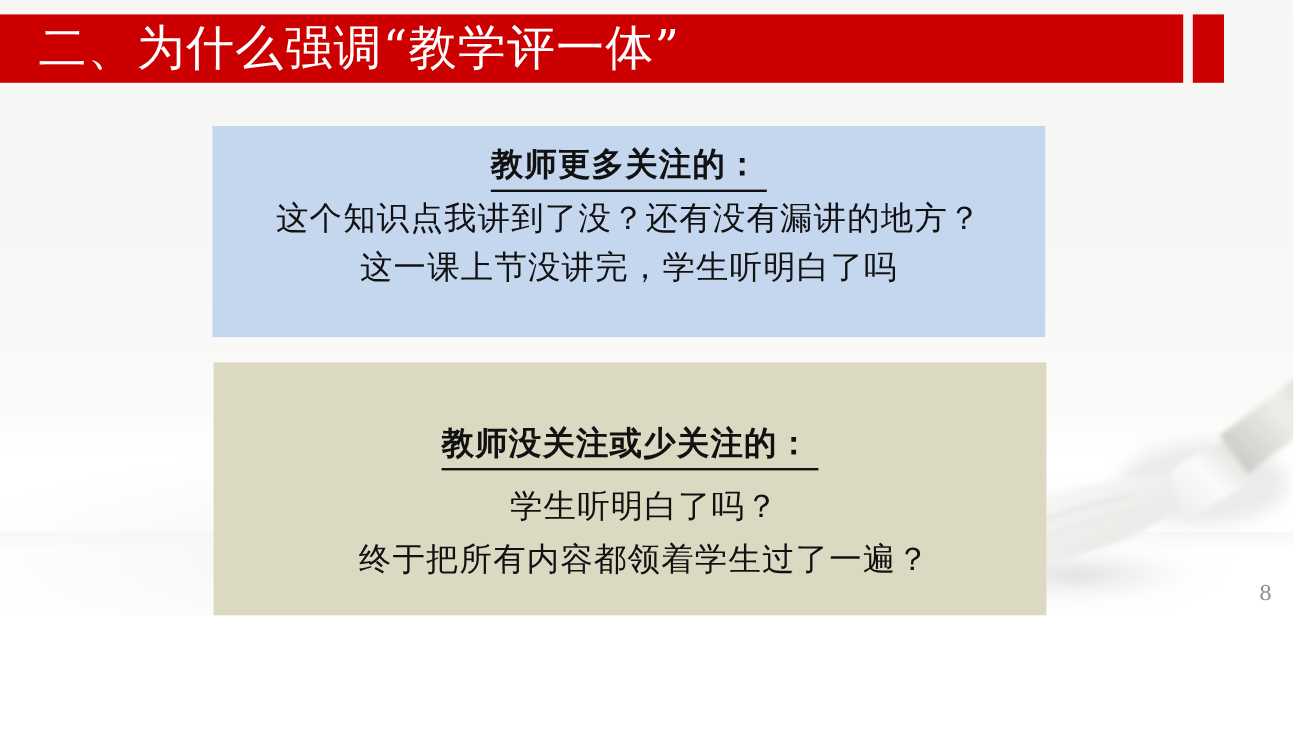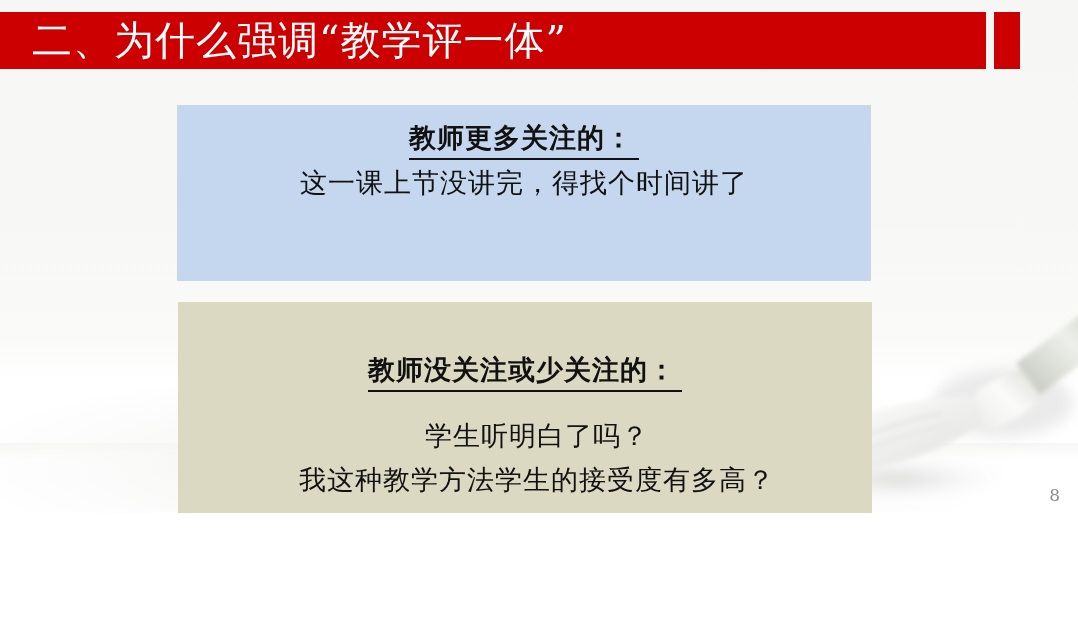--- a/index.html
+++ b/index.html
@@ -121,21 +121,21 @@
     padding: 0 6px 1px 0;
     margin-bottom: 2px;
   }
   .box-line {
     font-size: 27px;
     font-weight: 400;
     line-height: 41px;
     letter-spacing: 1px;
     white-space: nowrap;
   }
-  .box-beige .box-heading { margin-bottom: 22px; }
+  .box-beige .box-heading { margin-bottom: 9px; }
   .box-beige .box-line { line-height: 44px; padding-left: 24px; }
 
   
   .page-number {
     position: absolute;
     right: 18px;
     bottom: 8px;
     font-size: 17px;
     color: #8d8d8d;
     font-family: "DejaVu Serif", "Liberation Serif", serif;
@@ -195,24 +195,25 @@
       </svg>
     </div>
   </div>
 
   <div class="title-bar"></div>
   <div class="title-bar-accent"></div>
   <div class="title-text">二、为什么强调“教学评一体”</div>
 
   <div class="box box-blue">
     <div class="box-heading">教师更多关注的：</div>
-    <div class="box-line">这一课上节没讲完，得找个时间讲了</div>
+    <div class="box-line">这个知识点我讲到了没？还有没有漏讲的地方？</div>
+    <div class="box-line">这一课上节没讲完，学生听明白了吗</div>
   </div>
 
   <div class="box box-beige">
     <div class="box-heading">教师没关注或少关注的：</div>
     <div class="box-line">学生听明白了吗？</div>
-    <div class="box-line">我这种教学方法学生的接受度有多高？</div>
+    <div class="box-line">终于把所有内容都领着学生过了一遍？</div>
   </div>
 
   <div class="page-number">8</div>
 
 </div>
 
 </body></html>

